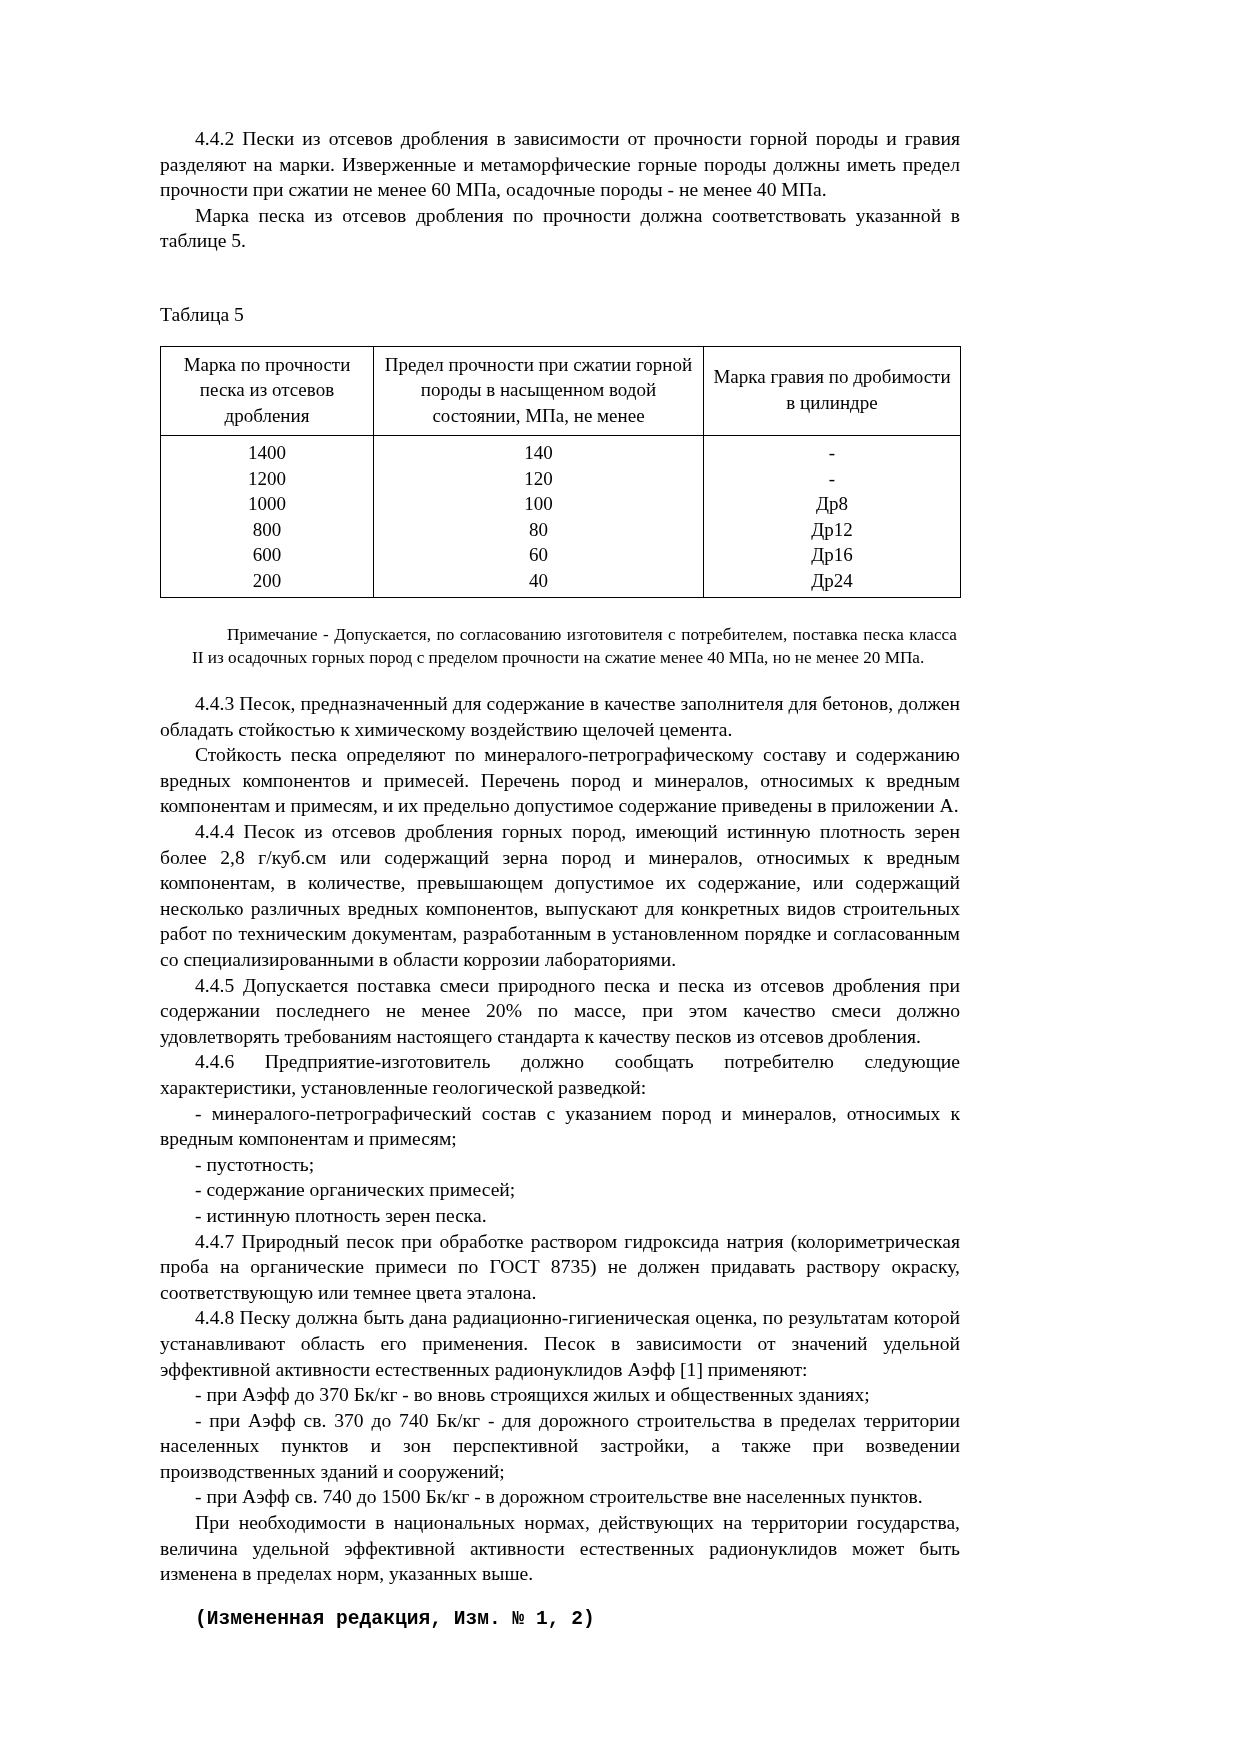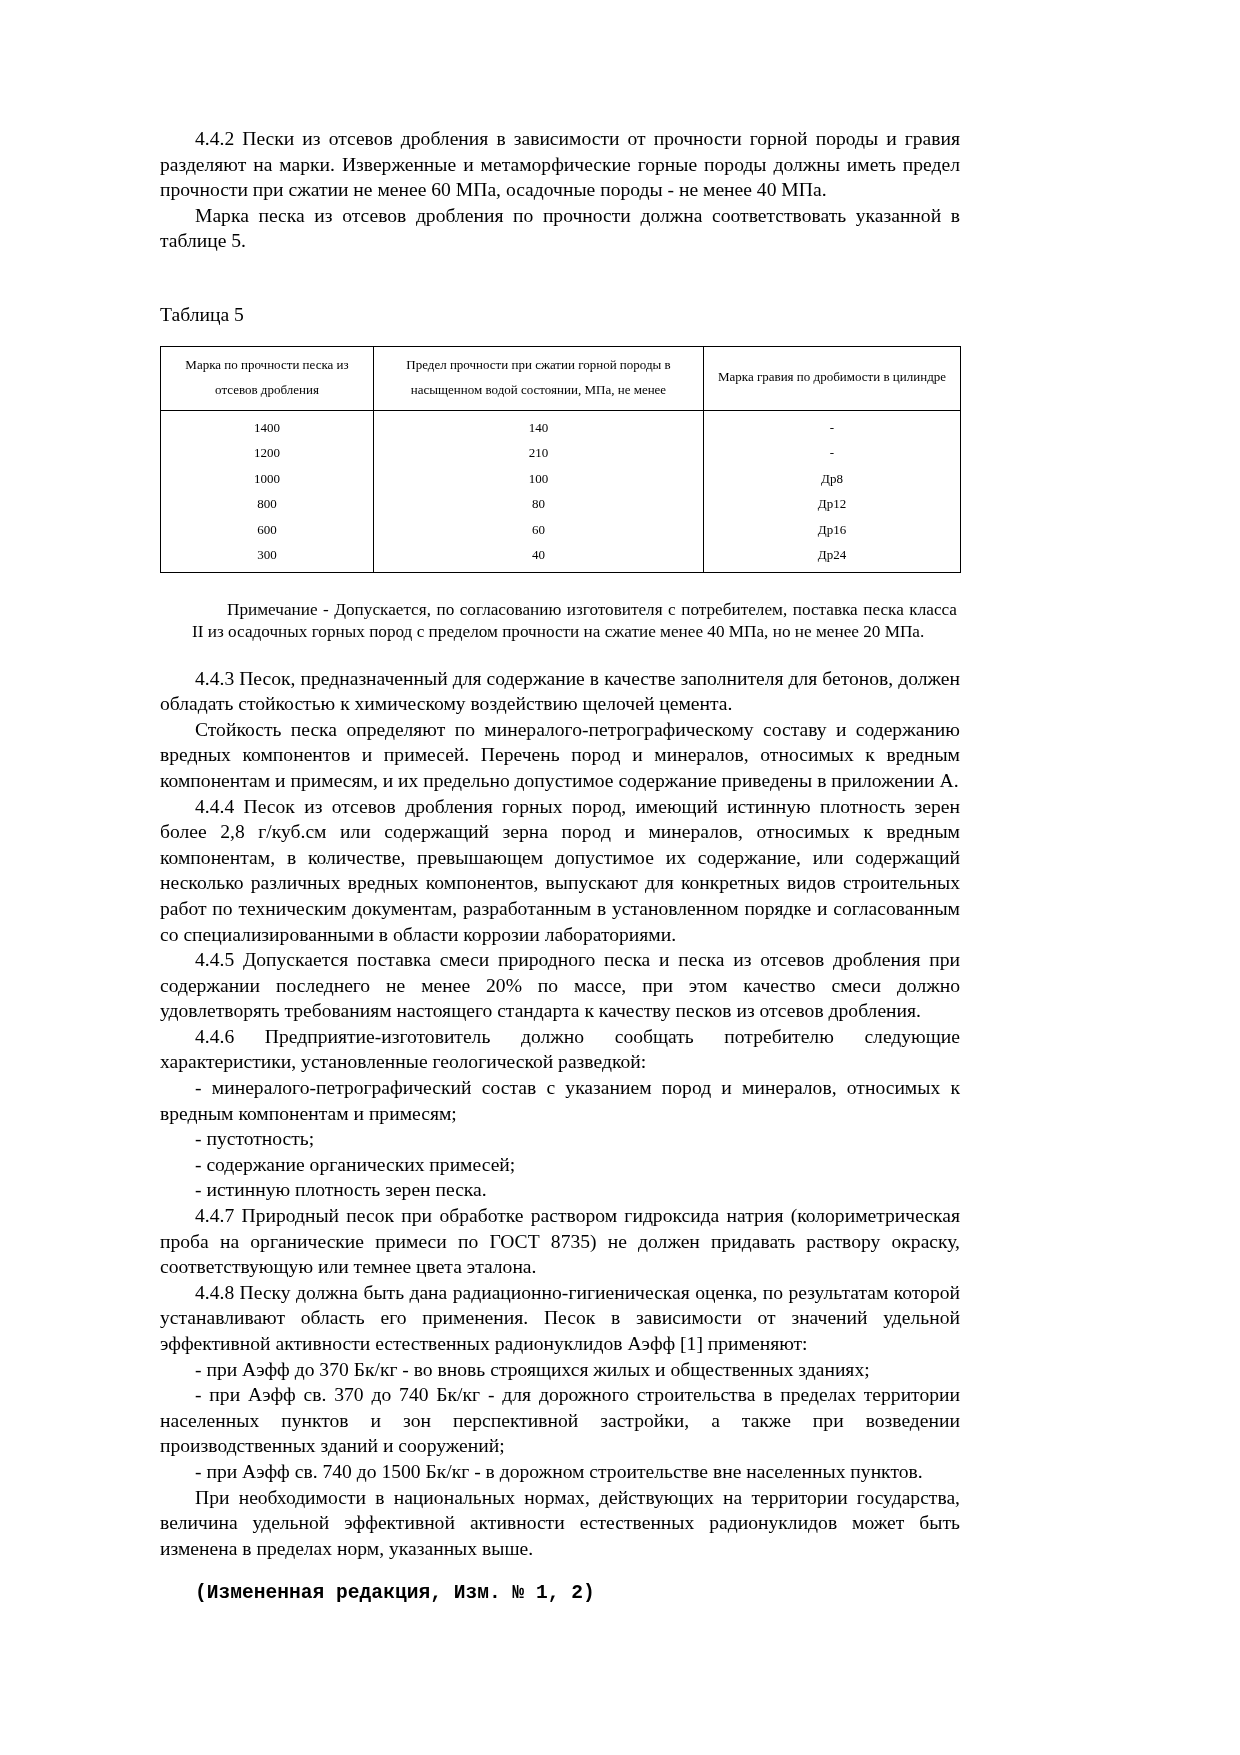--- a/index.html
+++ b/index.html
@@ -47,21 +47,21 @@
     padding-right: 0px;
   }
   
   .tbl-wrap {
     margin-top: 18px;
   }
   table.data {
     border-collapse: collapse;
     width: 800px;
     table-layout: fixed;
-    font-size: 13px;
+    font-size: 19px;
     line-height: 25.0px;
   }
   table.data th,
   table.data td {
     border: 1.6px solid #000000;
     text-align: center;
     vertical-align: middle;
     font-weight: normal;
     padding: 0;
   }
@@ -134,40 +134,40 @@
           </tr>
         </thead>
         <tbody>
           <tr>
             <td>1400</td>
             <td>140</td>
             <td>-</td>
           </tr>
           <tr>
             <td>1200</td>
-            <td>210</td>
+            <td>120</td>
             <td>-</td>
           </tr>
           <tr>
             <td>1000</td>
             <td>100</td>
             <td>Др8</td>
           </tr>
           <tr>
             <td>800</td>
             <td>80</td>
             <td>Др12</td>
           </tr>
           <tr>
             <td>600</td>
             <td>60</td>
             <td>Др16</td>
           </tr>
           <tr>
-            <td>300</td>
+            <td>200</td>
             <td>40</td>
             <td>Др24</td>
           </tr>
         </tbody>
       </table>
     </div>
 
     <div class="note">Примечание - Допускается, по согласованию изготовителя с потребителем, поставка песка класса II из осадочных горных пород с пределом прочности на сжатие менее 40 МПа, но не менее 20 МПа.</div>
 
     <div class="gap-after-note"></div>

